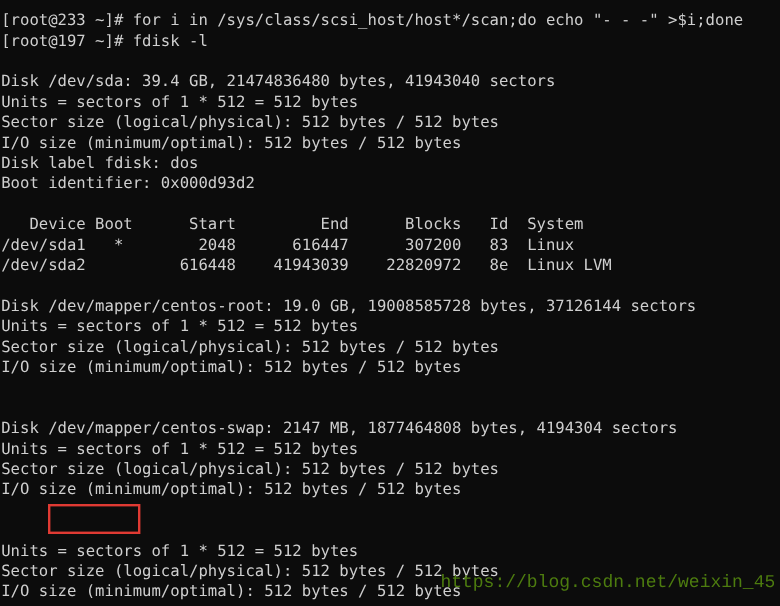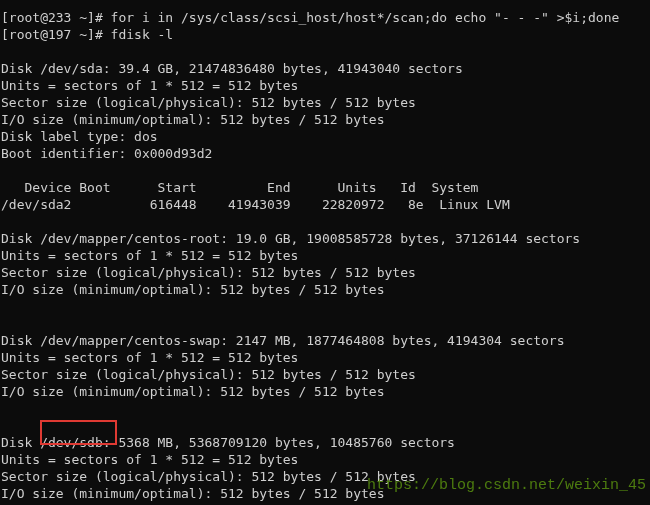--- a/index.html
+++ b/index.html
@@ -57,38 +57,38 @@
 
 <div id="terminal">
   <div id="terminal-output">
       <div class="line">[root@233 ~]# for i in /sys/class/scsi_host/host*/scan;do echo "- - -" &gt;$i;done</div>
       <div class="line">[root@197 ~]# fdisk -l</div>
       <div class="line blank"></div>
       <div class="line">Disk /dev/sda: 39.4 GB, 21474836480 bytes, 41943040 sectors</div>
       <div class="line">Units = sectors of 1 * 512 = 512 bytes</div>
       <div class="line">Sector size (logical/physical): 512 bytes / 512 bytes</div>
       <div class="line">I/O size (minimum/optimal): 512 bytes / 512 bytes</div>
-      <div class="line">Disk label type: dos</div>
+      <div class="line">Disk label fdisk: dos</div>
       <div class="line">Boot identifier: 0x000d93d2</div>
       <div class="line blank"></div>
-      <div class="line">   Device Boot      Start         End      Units   Id  System</div>
+      <div class="line">   Device Boot      Start         End      Blocks   Id  System</div>
+      <div class="line">/dev/sda1   *        2048      616447      307200   83  Linux</div>
       <div class="line">/dev/sda2          616448    41943039    22820972   8e  Linux LVM</div>
       <div class="line blank"></div>
       <div class="line">Disk /dev/mapper/centos-root: 19.0 GB, 19008585728 bytes, 37126144 sectors</div>
       <div class="line">Units = sectors of 1 * 512 = 512 bytes</div>
       <div class="line">Sector size (logical/physical): 512 bytes / 512 bytes</div>
       <div class="line">I/O size (minimum/optimal): 512 bytes / 512 bytes</div>
       <div class="line blank"></div>
       <div class="line blank"></div>
       <div class="line">Disk /dev/mapper/centos-swap: 2147 MB, 1877464808 bytes, 4194304 sectors</div>
       <div class="line">Units = sectors of 1 * 512 = 512 bytes</div>
       <div class="line">Sector size (logical/physical): 512 bytes / 512 bytes</div>
       <div class="line">I/O size (minimum/optimal): 512 bytes / 512 bytes</div>
       <div class="line blank"></div>
       <div class="line blank"></div>
-      <div class="line">Disk /dev/sdb: 5368 MB, 5368709120 bytes, 10485760 sectors</div>
       <div class="line">Units = sectors of 1 * 512 = 512 bytes</div>
       <div class="line">Sector size (logical/physical): 512 bytes / 512 bytes</div>
       <div class="line">I/O size (minimum/optimal): 512 bytes / 512 bytes</div>
     </div>
   <div id="sdb-highlight"></div>
   <div id="watermark">https://blog.csdn.net/weixin_45652150</div>
 </div>
 
 </body></html>

